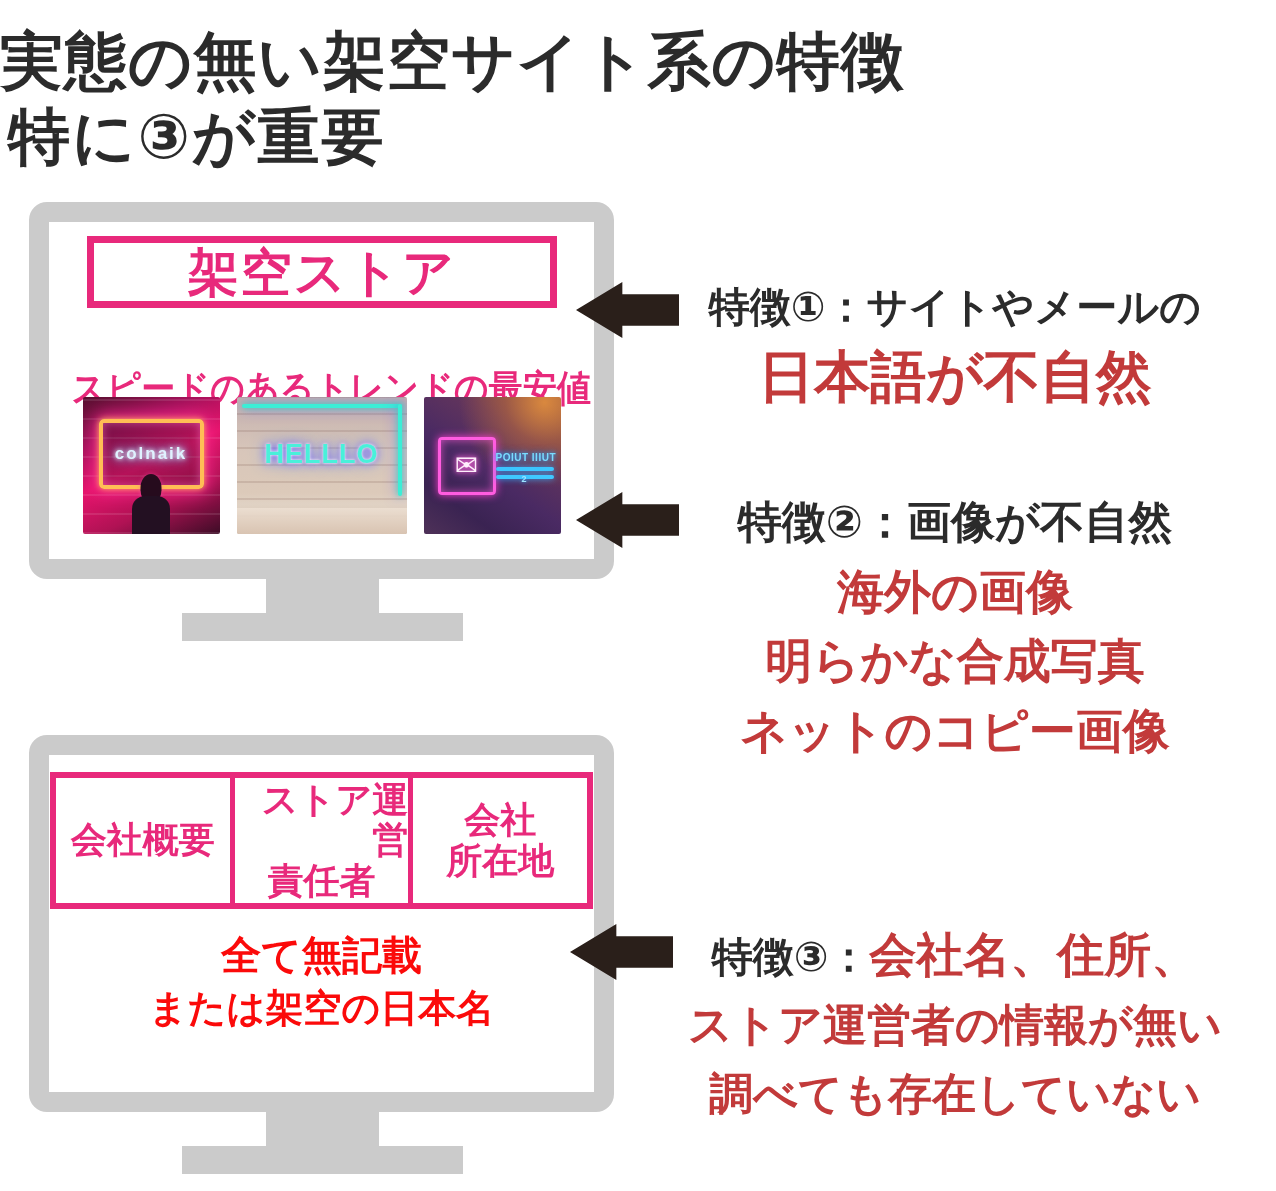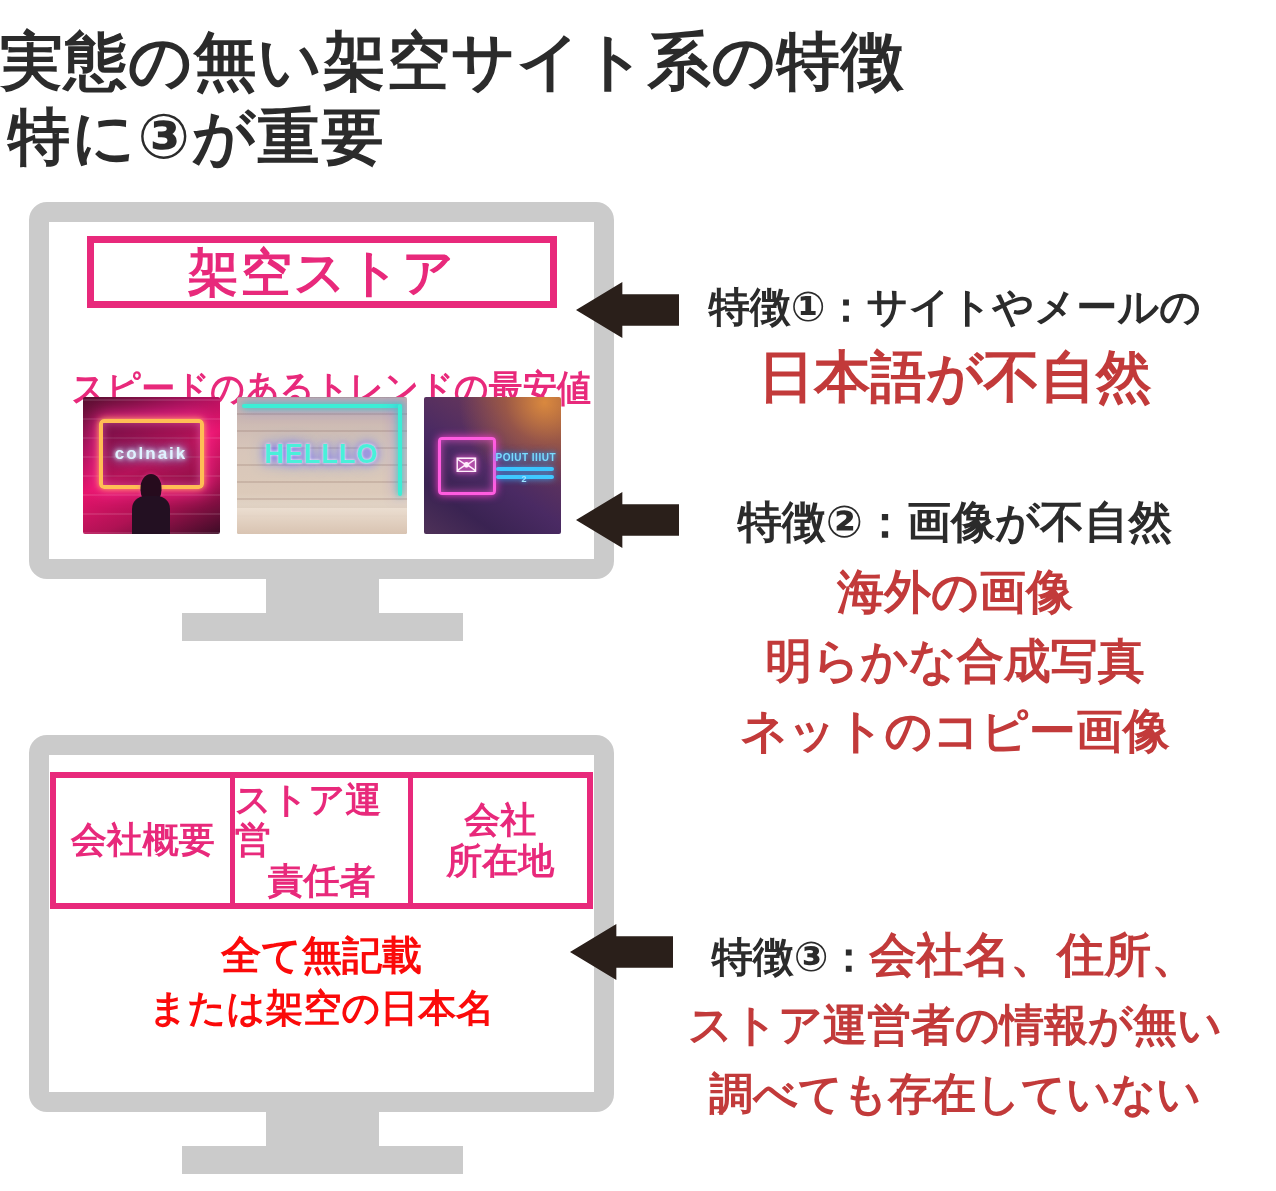--- a/index.html
+++ b/index.html
@@ -117,21 +117,21 @@
     text-shadow:0 0 4px #2ea8ff;
   }
 
   
   .info-table{
     position:absolute;left:1px;top:17px;width:543px;height:137px;box-sizing:border-box;
     border:6px solid #e8297b;display:flex;background:#fff;
   }
   .info-cell{
     flex:1;display:flex;flex-direction:column;align-items:center;justify-content:center;
-    color:#e8297b;font-size:36px;font-weight:900;line-height:1.12;text-align:left;
+    color:#e8297b;font-size:36px;font-weight:900;line-height:1.12;text-align:right;
   }
   .info-cell + .info-cell{border-left:5px solid #e8297b;}
   .note{position:absolute;top:178px;left:0;width:100%;text-align:center;color:#fb0a0a;font-weight:900;}
   .note .n1{font-size:40px;line-height:1.1;margin-bottom:11px;}
   .note .n2{font-size:38px;line-height:1.1;}
 
   
   .block-arrow{
     position:absolute;width:103px;height:56px;background:#2a1f1a;
     clip-path:polygon(0% 50%, 45% 0%, 45% 22%, 100% 22%, 100% 78%, 45% 78%, 45% 100%);

